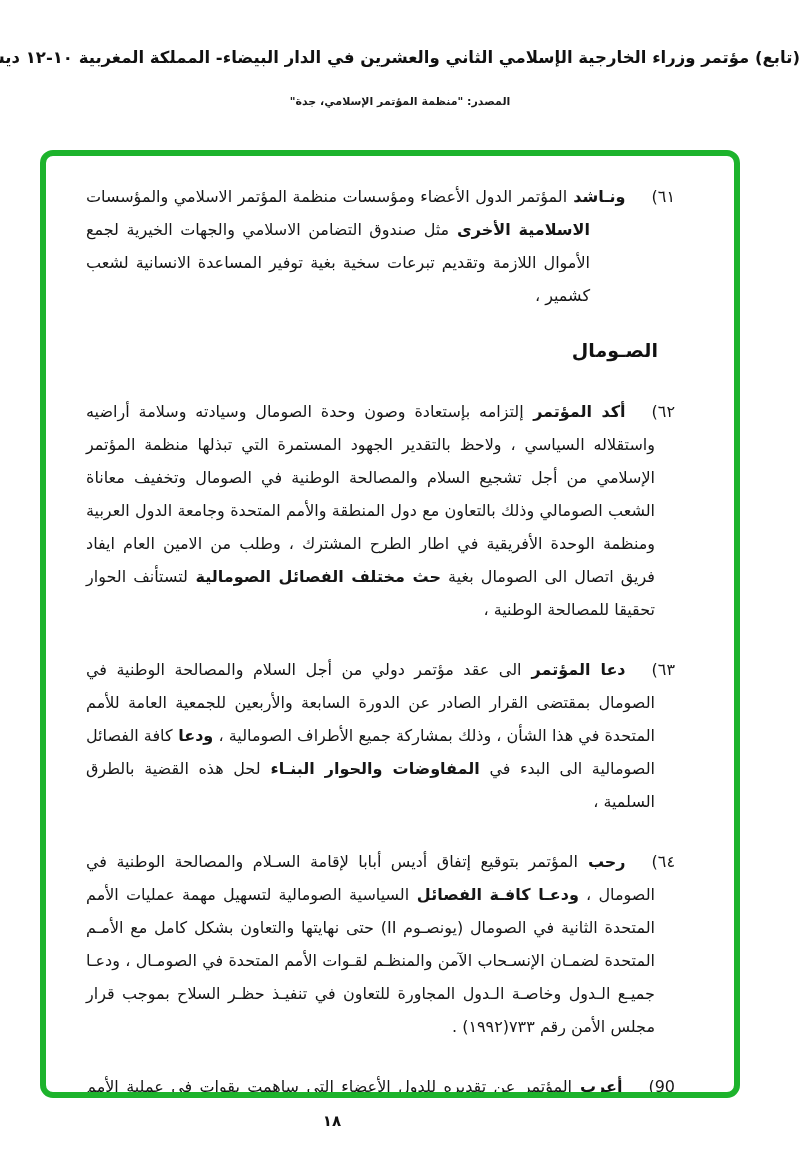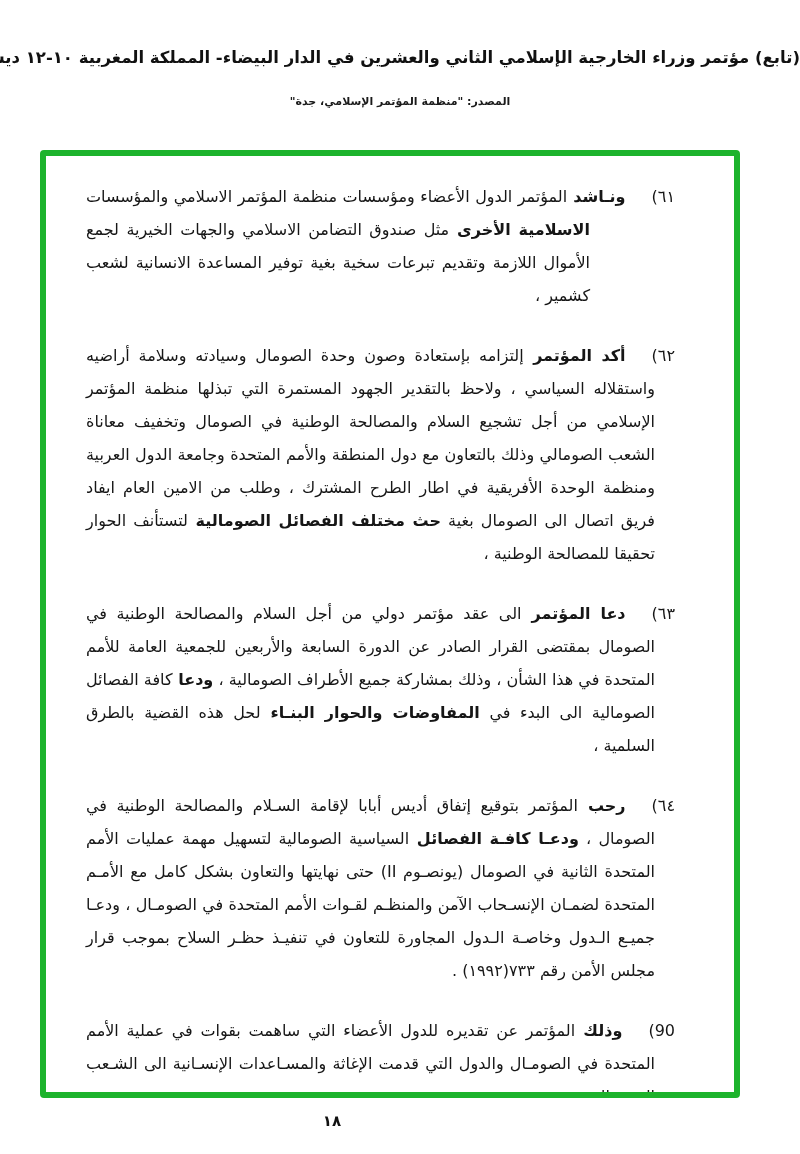--- a/index.html
+++ b/index.html
@@ -42,21 +42,21 @@
     color: #1a1a1a;
   }
   
   .green-box {
     position: absolute;
     left: 40px;
     top: 150px;
     width: 688px;
     height: 936px;
     border: 6px solid #1db32c;
-    border-radius: 4px;
+    border-radius: 13px;
     background: #ffffff;
   }
   .box-content {
     position: absolute;
     top: 0; left: 0; right: 0; bottom: 0;
     direction: rtl;
     padding: 24px 59px 0 40px;
     overflow: hidden;
   }
   
@@ -107,35 +107,36 @@
 
   <div class="doc-source">المصدر: "منظمة المؤتمر الإسلامي، جدة"</div>
 
   <div class="green-box">
     <div class="box-content">
 
       <div class="para hang-wide">
         <span class="num">٦١)</span><span class="b">ونـاشد </span><span>المؤتمر الدول الأعضاء ومؤسسات منظمة المؤتمر الاسلامي والمؤسسات </span><span class="b">الاسلامية الأخرى </span><span>مثل صندوق التضامن الاسلامي والجهات الخيرية لجمع الأموال اللازمة وتقديم تبرعات سخية بغية توفير المساعدة الانسانية لشعب كشمير ،</span>
       </div>
 
+      <div class="sec-heading">الصـومال</div>
 
       <div class="para">
         <span class="num">٦٢)</span><span class="b">أكد المؤتمر </span><span>إلتزامه بإستعادة وصون وحدة الصومال وسيادته وسلامة أراضيه واستقلاله السياسي ، ولاحظ بالتقدير الجهود المستمرة التي تبذلها منظمة المؤتمر الإسلامي من أجل تشجيع السلام والمصالحة الوطنية في الصومال وتخفيف معاناة الشعب الصومالي وذلك بالتعاون مع دول المنطقة والأمم المتحدة وجامعة الدول العربية ومنظمة الوحدة الأفريقية في اطار الطرح المشترك ، وطلب من الامين العام ايفاد فريق اتصال الى الصومال بغية </span><span class="b">حث مختلف الفصائل الصومالية </span><span>لتستأنف الحوار تحقيقا للمصالحة الوطنية ،</span>
       </div>
 
       <div class="para">
         <span class="num">٦٣)</span><span class="b">دعا المؤتمر </span><span>الى عقد مؤتمر دولي من أجل السلام والمصالحة الوطنية في الصومال بمقتضى القرار الصادر عن الدورة السابعة والأربعين للجمعية العامة للأمم المتحدة في هذا الشأن ، وذلك بمشاركة جميع الأطراف الصومالية ، </span><span class="b">ودعا </span><span>كافة الفصائل الصومالية الى البدء في </span><span class="b">المفاوضات والحوار البنـاء </span><span>لحل هذه القضية بالطرق السلمية ،</span>
       </div>
 
       <div class="para">
         <span class="num">٦٤)</span><span class="b">رحب </span><span>المؤتمر بتوقيع إتفاق أديس أبابا لإقامة السـلام والمصالحة الوطنية في الصومال ، </span><span class="b">ودعـا كافـة الفصائل </span><span>السياسية الصومالية لتسهيل مهمة عمليات الأمم المتحدة الثانية في الصومال (يونصـوم II) حتى نهايتها والتعاون بشكل كامل مع الأمـم المتحدة لضمـان الإنسـحاب الآمن والمنظـم لقـوات الأمم المتحدة في الصومـال ، ودعـا جميـع الـدول وخاصـة الـدول المجاورة للتعاون في تنفيـذ حظـر السلاح بموجب قرار مجلس الأمن رقم ٧٣٣(١٩٩٢) .</span>
       </div>
 
       <div class="para">
-        <span class="num">90)</span><span class="b">وذلك </span><span>المؤتمر عن تقديره للدول الأعضاء التي ساهمت بقوات في عملية الأمم المتحدة في الصومـال والدول التي قدمت الإغاثة والمسـاعدات الإنسـانية الى الشـعب الصومـالي ، </span>
+        <span class="num">90)</span><span class="b">أعرب </span><span>المؤتمر عن تقديره للدول الأعضاء التي ساهمت بقوات في عملية الأمم المتحدة في الصومـال والدول التي قدمت الإغاثة والمسـاعدات الإنسـانية الى الشـعب الصومـالي ، </span>
       </div>
 
     </div>
   </div>
 
   <div class="page-number">١٨</div>
 
 </div>
 
 </body></html>

